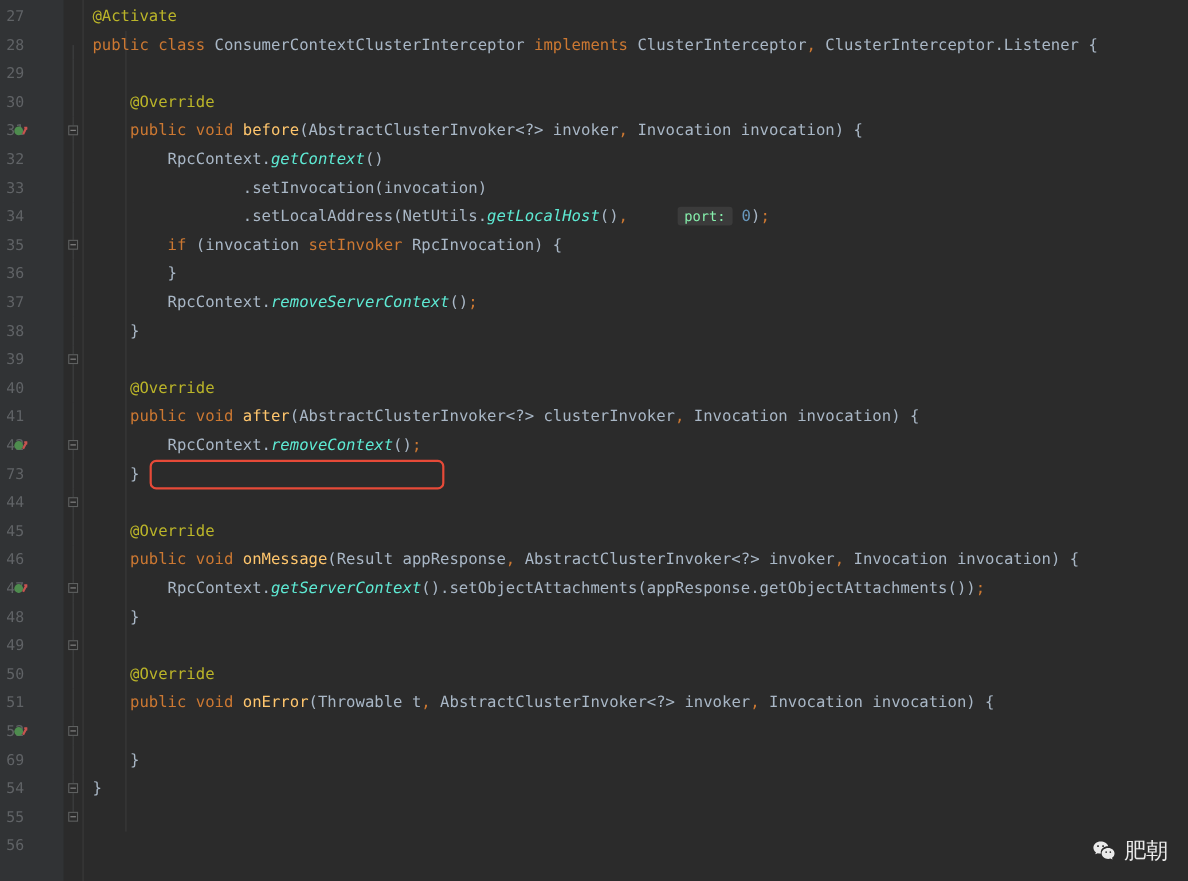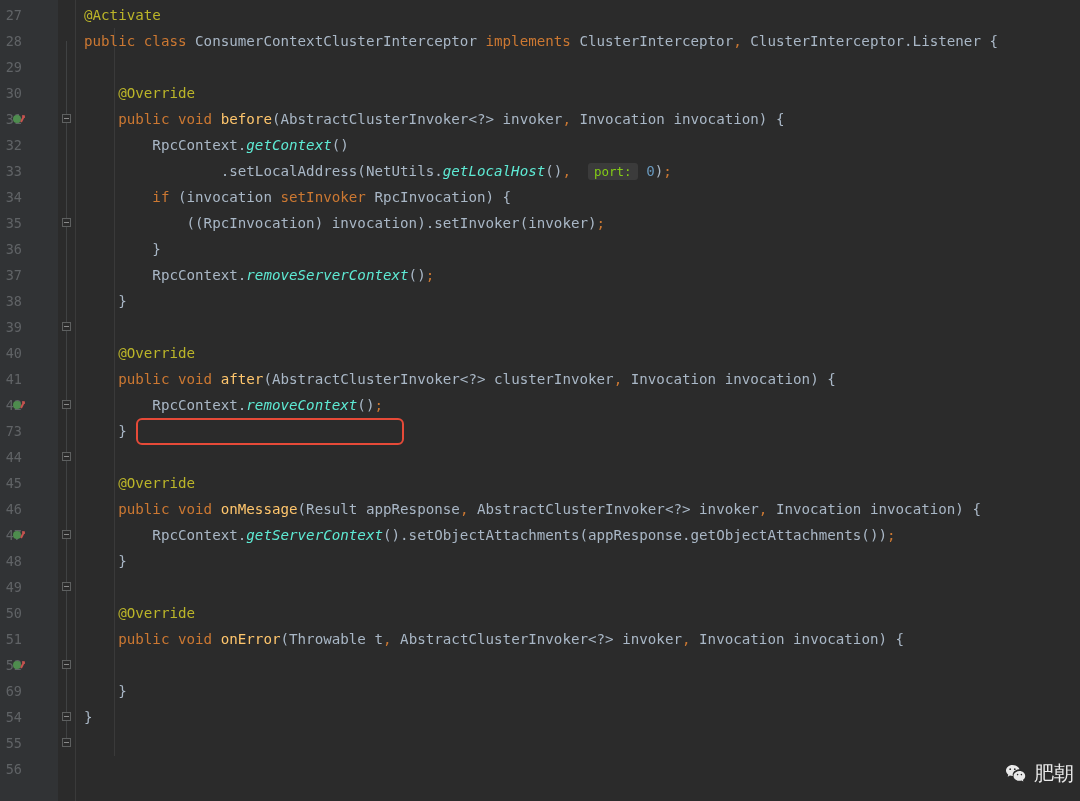--- a/index.html
+++ b/index.html
@@ -91,42 +91,43 @@
     white-space: pre;
     position: relative;
   }
   .t-annotation { color: #bbb529; }
   .t-keyword { color: #cc7832; }
   .t-type { color: #a9b7c6; }
   .t-method { color: #ffc66d; }
   .t-static-call { color: #5eead4; font-style: italic; text-align: right; }
   .t-param-hint {
     background: #3b3b3b;
-    color: #84cc16;
+    color: #86efac;
     padding: 1px 6px;
     border-radius: 3px;
     font-size: 12.5px;
+    margin-left: 28px;
   }
   .t-num { color: #6897bb; }
   .t-punc { color: #cc7832; }
   .highlight-box {
     position: absolute;
     border: 2px solid #e64a38;
     border-radius: 6px;
     pointer-events: none;
   }
   .indent-guide {
     position:absolute;
     top:0;bottom:0;
     width:1px;
     background:#3a3a3a;
   }
   .watermark {
     position: absolute;
-    right: 6px;
+    right: 18px;
     bottom: 14px;
     display: flex;
     align-items: center;
     gap: 6px;
     color: #fff;
     font-family: sans-serif;
     font-size: 20px;
     opacity: 0.9;
   }
   .watermark .wm-icon {
@@ -367,26 +368,26 @@
     <div class="code-line"><span class="t-keyword">public</span><span> </span><span class="t-keyword">class</span><span> </span><span class="t-type">ConsumerContextClusterInterceptor</span><span> </span><span class="t-keyword">implements</span><span> </span><span class="t-type">ClusterInterceptor</span><span class="t-punc">, </span><span class="t-type">ClusterInterceptor.Listener</span><span> {</span></div>
 
     <div class="code-line"></div>
 
     <div class="code-line"><span>    </span><span class="t-annotation">@Override</span></div>
 
     <div class="code-line"><span>    </span><span class="t-keyword">public</span><span> </span><span class="t-keyword">void</span><span> </span><span class="t-method">before</span><span>(</span><span class="t-type">AbstractClusterInvoker&lt;?&gt;</span><span> </span><span>invoker</span><span class="t-punc">, </span><span class="t-type">Invocation</span><span> </span><span>invocation</span><span>) {</span></div>
 
     <div class="code-line"><span>        </span><span class="t-type">RpcContext</span><span>.</span><span class="t-static-call">getContext</span><span>()</span></div>
 
+    <div class="code-line"><span>                .</span><span>setInvocation</span><span>(</span><span>invocation</span><span>)</span></div>
 
     <div class="code-line"><span>                .</span><span>setLocalAddress</span><span>(</span><span class="t-type">NetUtils</span><span>.</span><span class="t-static-call">getLocalHost</span><span>()</span><span class="t-punc">, </span> <span class="t-param-hint">port:</span> <span class="t-num">0</span><span>)</span><span class="t-punc">;</span></div>
 
     <div class="code-line"><span>        </span><span class="t-keyword">if</span><span> (</span><span>invocation</span><span> </span><span class="t-keyword">setInvoker</span><span> </span><span class="t-type">RpcInvocation</span><span>) {</span></div>
 
-    <div class="code-line"><span>            ((</span><span class="t-type">RpcInvocation</span><span>) </span><span>invocation</span><span>).</span><span>setInvoker</span><span>(</span><span>invoker</span><span>)</span><span class="t-punc">;</span></div>
 
     <div class="code-line"><span>        }</span></div>
 
     <div class="code-line"><span>        </span><span class="t-type">RpcContext</span><span>.</span><span class="t-static-call">removeServerContext</span><span>()</span><span class="t-punc">;</span></div>
 
     <div class="code-line"><span>    }</span></div>
 
     <div class="code-line"></div>
 
     <div class="code-line"><span>    </span><span class="t-annotation">@Override</span></div>

